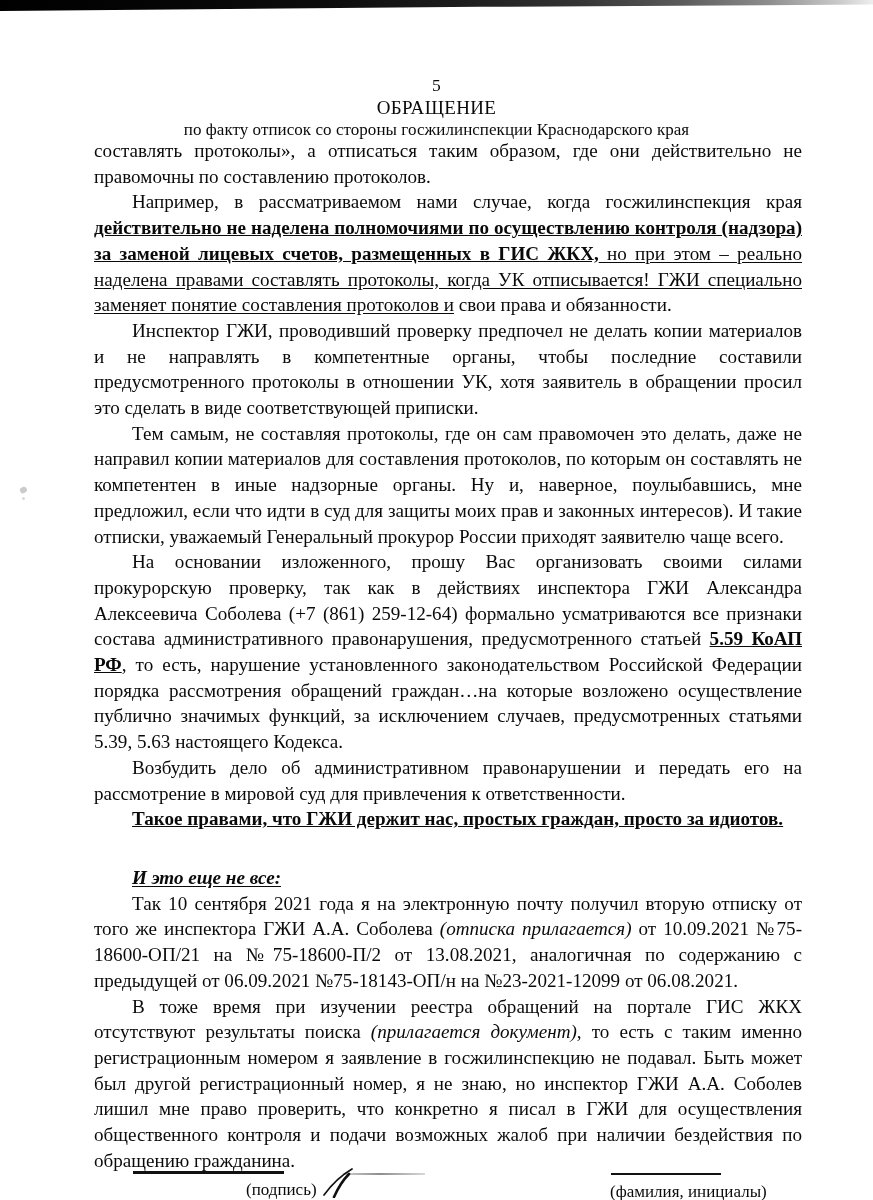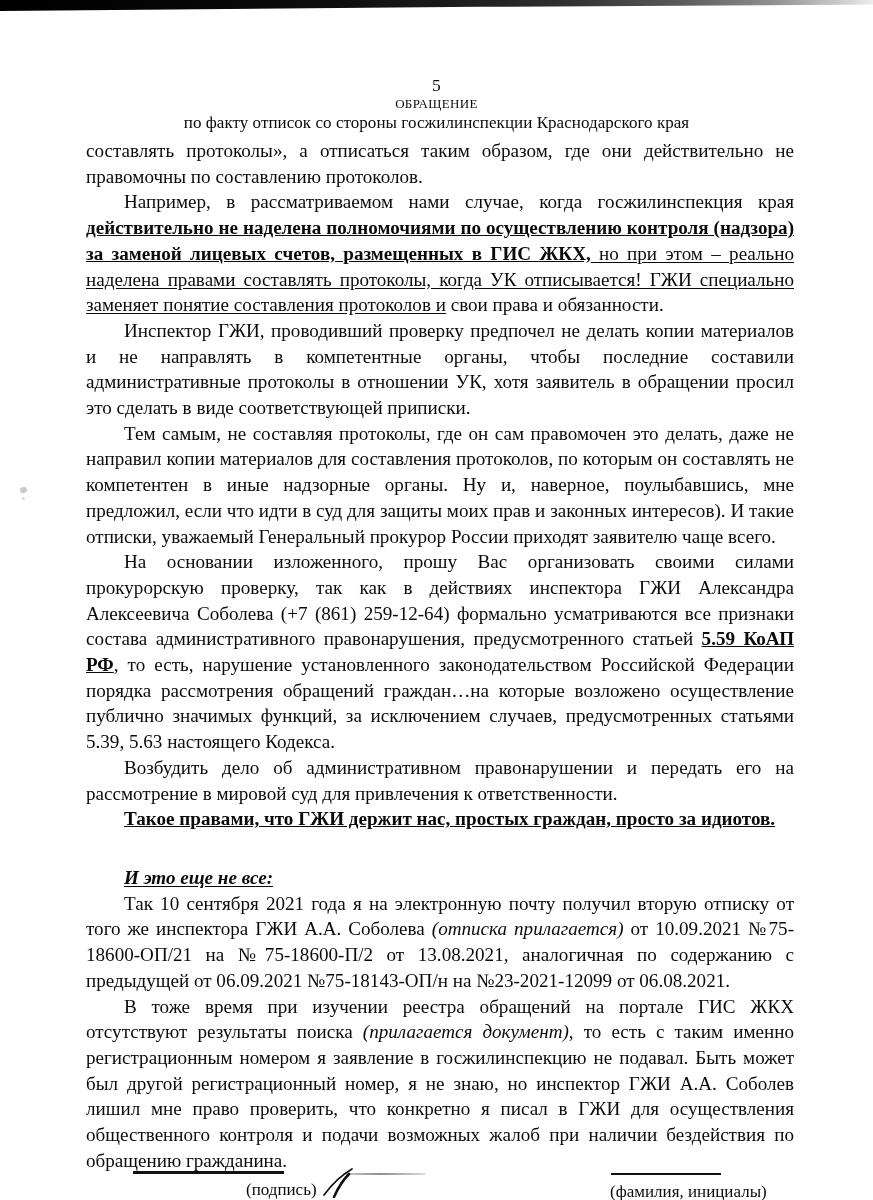--- a/index.html
+++ b/index.html
@@ -53,33 +53,33 @@
     top: 76px;
     width: 873px;
     text-align: center;
     line-height: 1.12;
   }
   #page-number {
     font-size: 17.5px;
     letter-spacing: .2px;
   }
   #doc-title {
-    font-size: 13px;
+    font-size: 19px;
     letter-spacing: .35px;
     margin-top: 1px;
   }
   #doc-subtitle {
     font-size: 17px;
     letter-spacing: .05px;
     margin-top: 2px;
   }
 
   #doc-body {
     position: absolute;
-    left: 86px;
+    left: 94px;
     top: 138px;
     width: 708px;
     font-size: 19.1px;
     line-height: 25.7px;
     text-align: justify;
     text-justify: inter-word;
     hyphens: none;
   }
   .para {
     margin: 0;
@@ -159,21 +159,21 @@
     <div id="doc-title">ОБРАЩЕНИЕ</div>
     <div id="doc-subtitle">по факту отписок со стороны госжилинспекции Краснодарского края</div>
   </div>
 
   <div id="doc-body">
 
     <p class="para no-indent"><span>составлять протоколы», а отписаться таким образом, где они действительно не правомочны по составлению протоколов.</span></p>
 
     <p class="para"><span>Например, в рассматриваемом нами случае, когда госжилинспекция края </span><b class="b">действительно не наделена полномочиями по осуществлению контроля (надзора) за заменой лицевых счетов, размещенных в ГИС ЖКХ,</b><span class="u"> но при этом – реально наделена правами составлять протоколы, когда УК отписывается! ГЖИ специально заменяет понятие составления протоколов и</span><span> свои права и обязанности.</span></p>
 
-    <p class="para"><span>Инспектор ГЖИ, проводивший проверку предпочел не делать копии материалов и не направлять в компетентные органы, чтобы последние составили административные протоколы в отношении УК, хотя заявитель в обращении просил это сделать в виде соответствующей приписки.</span></p>
+    <p class="para"><span>Инспектор ГЖИ, проводивший проверку предпочел не делать копии материалов и не направлять в компетентные органы, чтобы последние составили предусмотренного протоколы в отношении УК, хотя заявитель в обращении просил это сделать в виде соответствующей приписки.</span></p>
 
     <p class="para"><span>Тем самым, не составляя протоколы, где он сам правомочен это делать, даже не направил копии материалов для составления протоколов, по которым он составлять не компетентен в иные надзорные органы. Ну и, наверное, поулыбавшись, мне предложил, если что идти в суд для защиты моих прав и законных интересов). И такие отписки, уважаемый Генеральный прокурор России приходят заявителю чаще всего.</span></p>
 
     <p class="para"><span>На основании изложенного, прошу Вас организовать своими силами прокурорскую проверку, так как в действиях инспектора ГЖИ Александра Алексеевича Соболева (+7 (861) 259-12-64) формально усматриваются все признаки состава административного правонарушения, предусмотренного статьей </span><b class="b">5.59 КоАП РФ</b><span>, то есть, нарушение установленного законодательством Российской Федерации порядка рассмотрения обращений граждан…на которые возложено осуществление публично значимых функций, за исключением случаев, предусмотренных статьями 5.39, 5.63 настоящего Кодекса.</span></p>
 
     <p class="para"><span>Возбудить дело об административном правонарушении и передать его на рассмотрение в мировой  суд для привлечения к ответственности.</span></p>
 
     <p class="para"><b class="b">Такое правами, что ГЖИ держит нас, простых граждан, просто за идиотов.</b></p>
 
     <div id="gap-before-more"></div>

